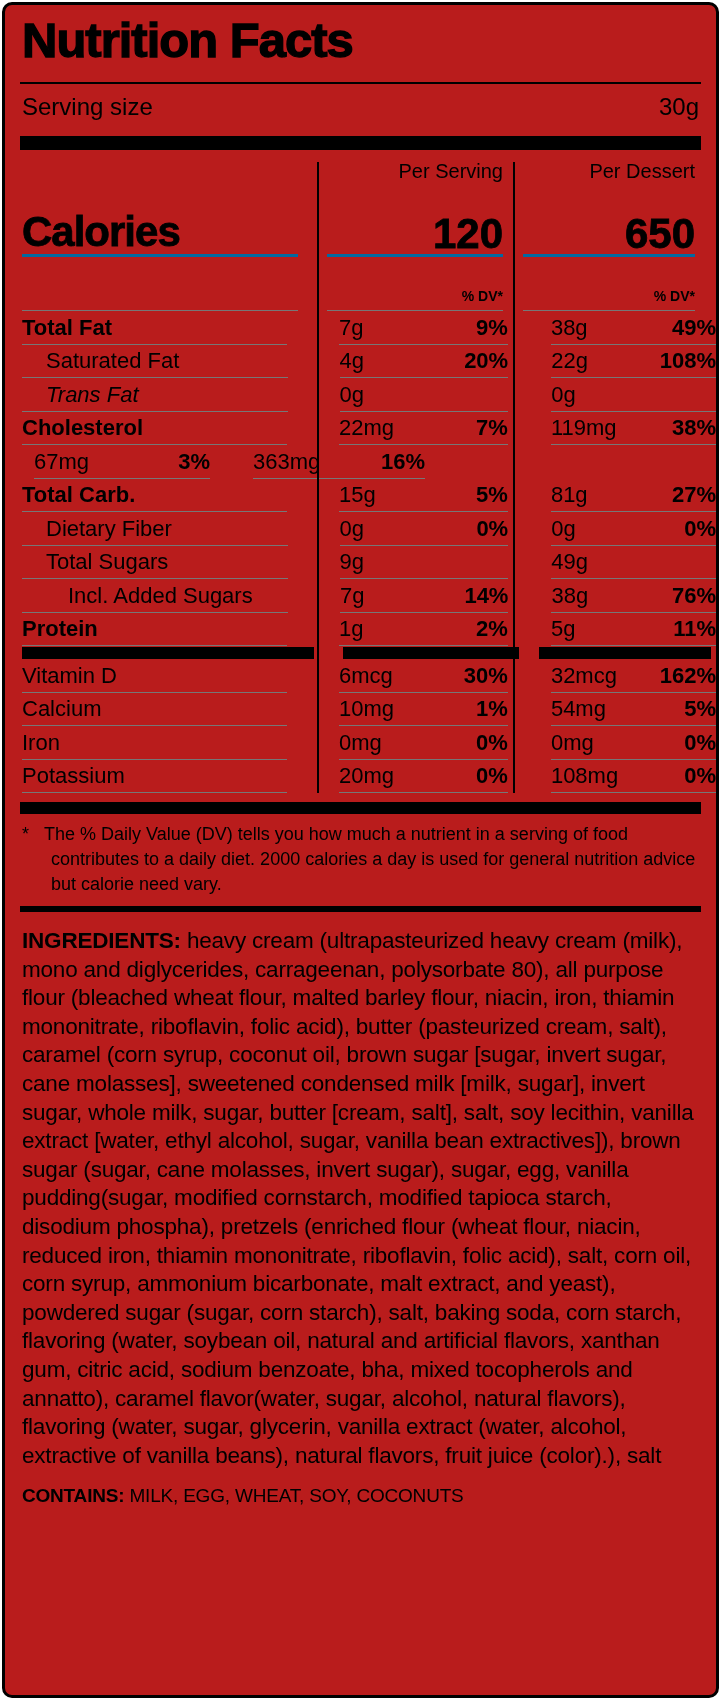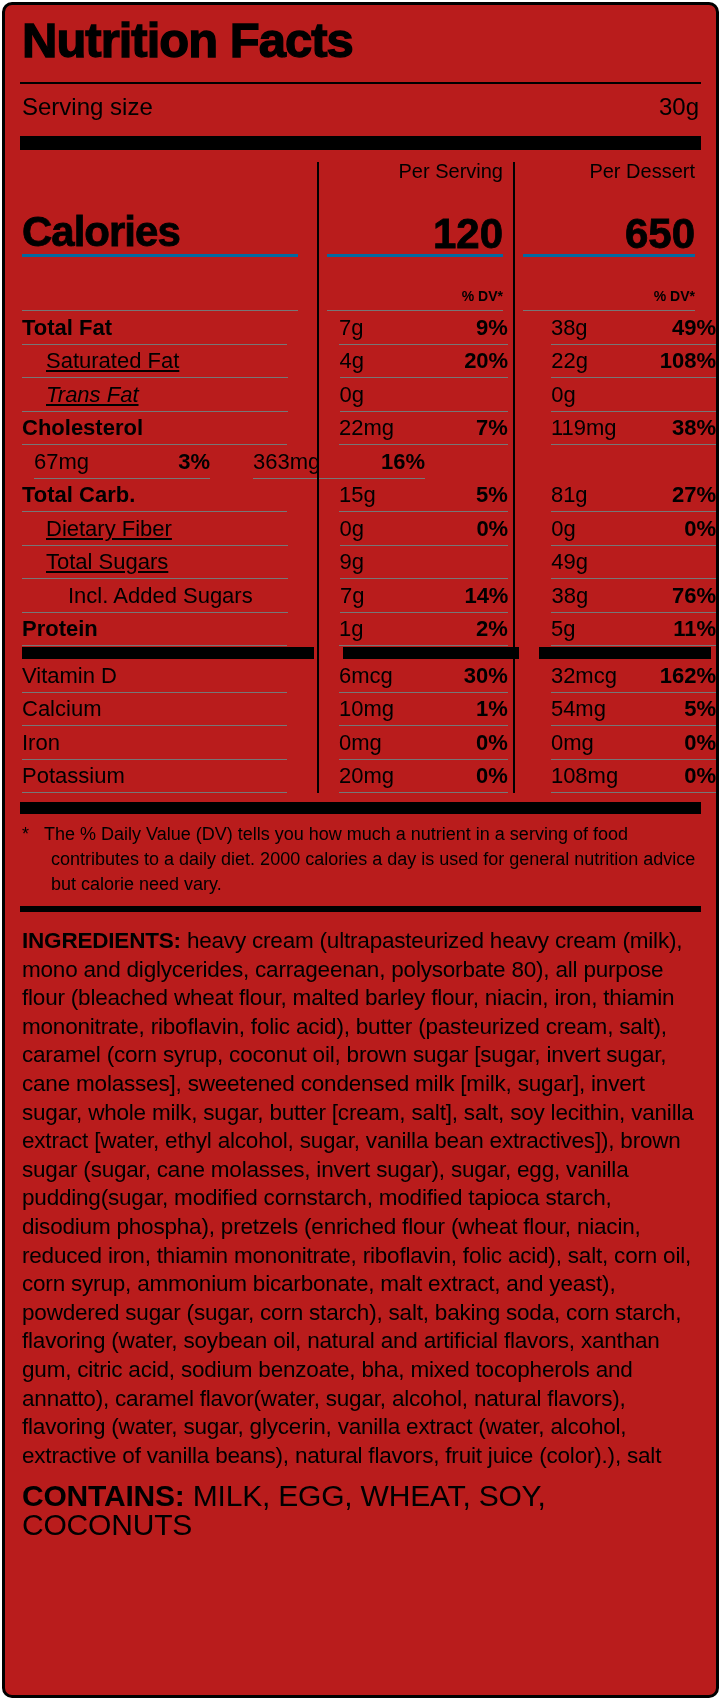--- a/index.html
+++ b/index.html
@@ -38,32 +38,32 @@
   .cal-num{font-size:42px;line-height:40px;font-weight:bold;-webkit-text-stroke:0.8px #000;}
 
   .dvrow{display:flex;height:54px;align-items:flex-end;}
   .dvrow .cell{border-bottom:1.5px solid #777;display:flex;justify-content:flex-end;padding-bottom:6px;}
   .dvlabel{font-size:14px;font-weight:bold;}
 
   .row{display:flex;height:33.5px;align-items:flex-end;gap:23px;}
   .row .cell{border-bottom:1.5px solid #777;padding-bottom:4px;font-size:22px;line-height:24px;}
   .row .c-v1,.row .c-v2{display:flex;justify-content:space-between;}
   .row .dv{font-weight:bold;}
-  .ind1{padding-left:24px;text-decoration:underline;}
+  .ind1{padding-left:24px;}
   .ind2{padding-left:46px;}
 
   .barrow{display:flex;height:12px;margin-top:1px;}
   .barrow .cell{background:#000;border:none;}
   .barrow .c-name{width:292px;}
 
   .footnote{margin:8px 16px 0 17px;font-size:18px;line-height:25px;padding-left:29px;text-indent:-29px;}
   .fn-star{display:inline-block;width:22px;text-indent:0;}
 
   .ingredients,.contains{margin:15px 16px 0 17px;font-size:22.5px;line-height:28.6px;letter-spacing:-0.2px;}
-  .contains{margin-top:12px;font-size:30px;}
+  .contains{margin-top:12px;font-size:19px;}
 </style>
 </head>
 <body>
 
 <div class="label">
 
   <div class="title">Nutrition Facts</div>
   <div class="rule-thin"></div>
 
   <div class="serving-row">

